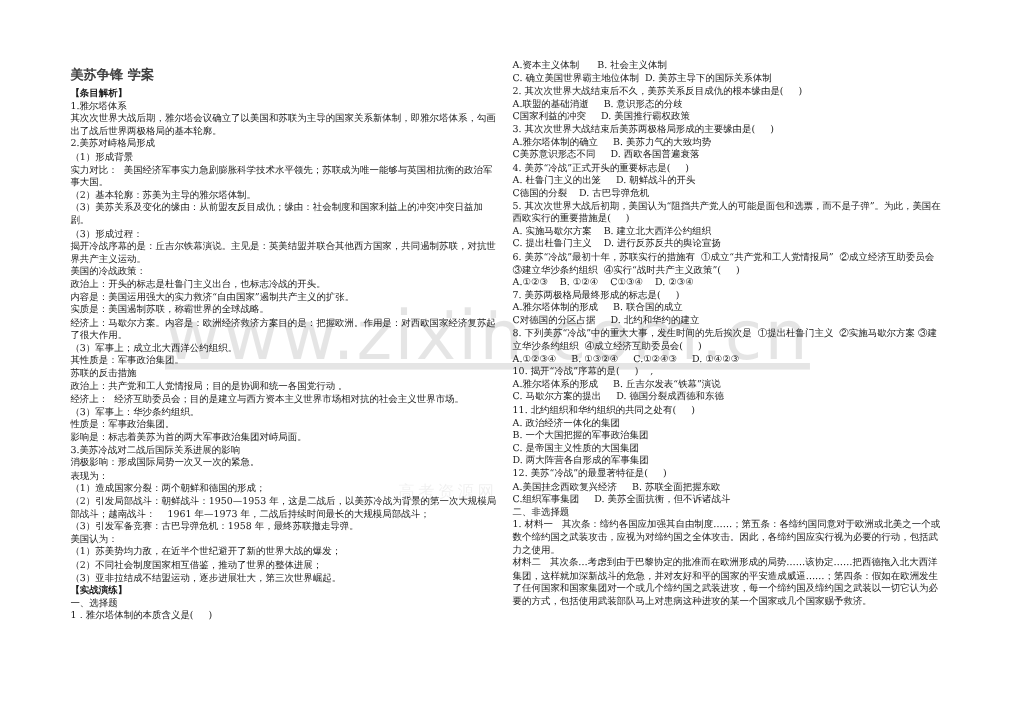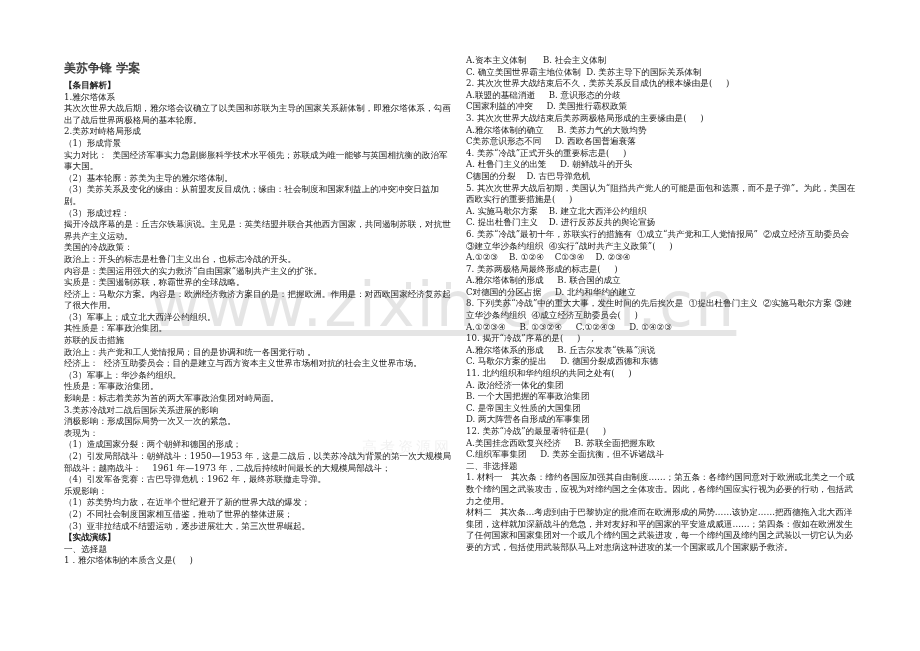--- a/index.html
+++ b/index.html
@@ -50,22 +50,22 @@
       <p class="line">政治上：共产党和工人党情报局；目的是协调和统一各国党行动 。</p>
       <p class="line">经济上：  经济互助委员会；目的是建立与西方资本主义世界市场相对抗的社会主义世界市场。</p>
       <p class="line">（3）军事上：华沙条约组织。</p>
       <p class="line">性质是：军事政治集团。</p>
       <p class="line">影响是：标志着美苏为首的两大军事政治集团对峙局面。</p>
       <p class="line">3.美苏冷战对二战后国际关系进展的影响</p>
       <p class="line">消极影响：形成国际局势一次又一次的紧急。</p>
       <p class="line">表现为：</p>
       <p class="line">（1）造成国家分裂：两个朝鲜和德国的形成；</p>
       <p class="line">（2）引发局部战斗：朝鲜战斗：1950—1953 年，这是二战后，以美苏冷战为背景的第一次大规模局部战斗；越南战斗：    1961 年—1973 年，二战后持续时间最长的大规模局部战斗；</p>
-      <p class="line">（4）引发军备竞赛：古巴导弹危机：1962 年，最终苏联撤走导弹。</p>
-      <p class="line">乐观影响：</p>
+      <p class="line">（3）引发军备竞赛：古巴导弹危机：1958 年，最终苏联撤走导弹。</p>
+      <p class="line">美国认为：</p>
       <p class="line">（1）苏美势均力敌，在近半个世纪避开了新的世界大战的爆发；</p>
       <p class="line">（2）不同社会制度国家相互借鉴，推动了世界的整体进展；</p>
       <p class="line">（3）亚非拉结成不结盟运动，逐步进展壮大，第三次世界崛起。</p>
       <p class="line section-head">【实战演练】</p>
       <p class="line">一、选择题</p>
       <p class="line">1．雅尔塔体制的本质含义是(     )</p>
     </div>
 </div>
 
 <div class="col col-right">

